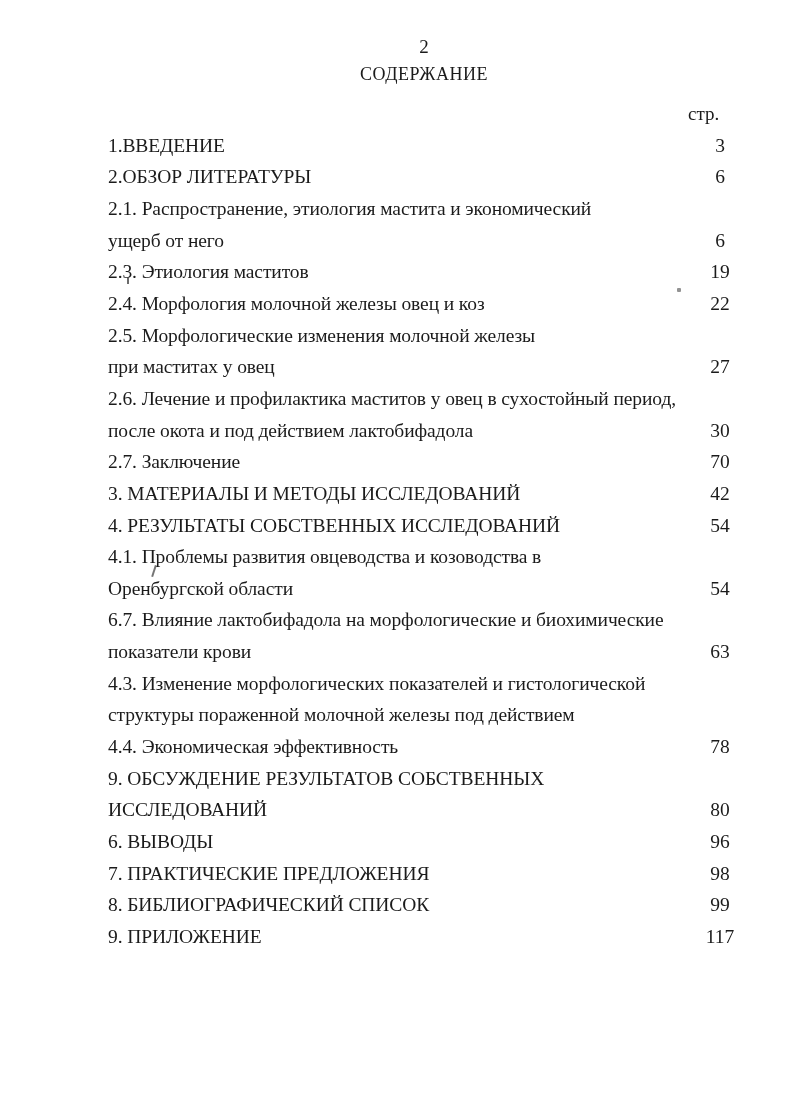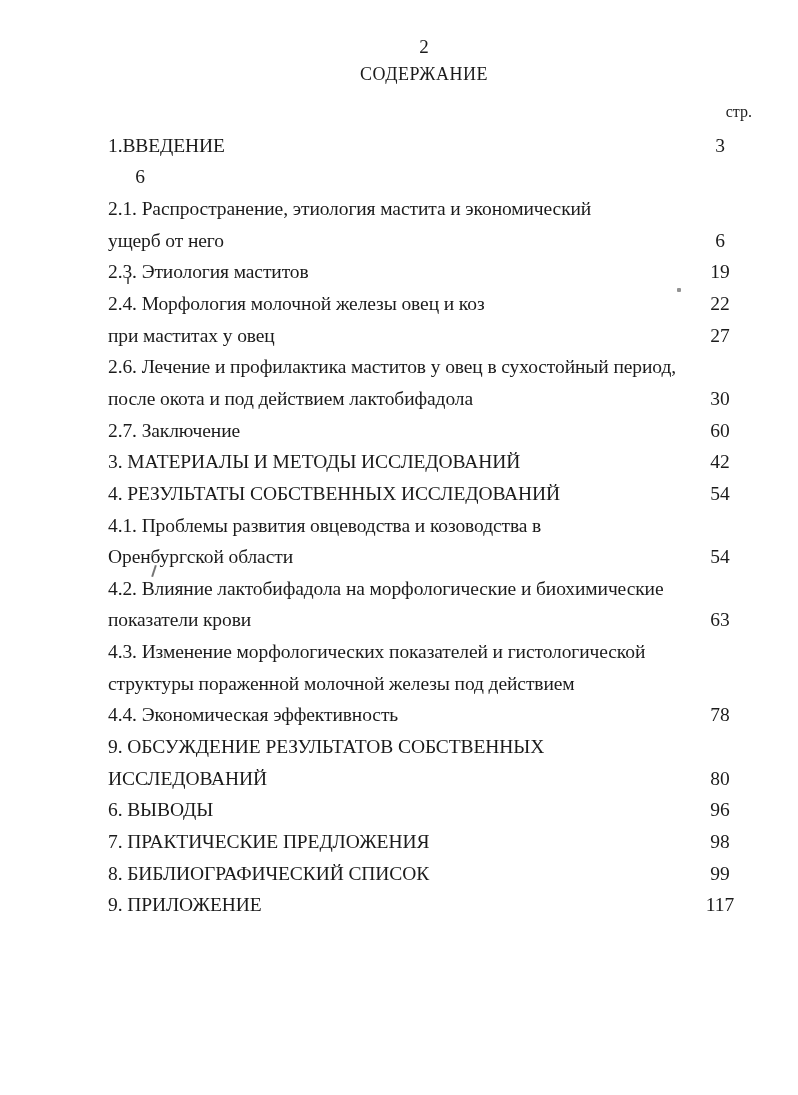--- a/index.html
+++ b/index.html
@@ -39,22 +39,22 @@
     font-size: 18px;
     font-weight: normal;
     margin: 0;
     letter-spacing: 0.5px;
   }
   .col-header {
     position: absolute;
     top: 103px;
     right: 46px;
     width: 64px;
-    text-align: right;
-    font-size: 16px;
+    text-align: left;
+    font-size: 19px;
   }
   .toc {
     position: absolute;
     top: 130px;
     left: 108px;
     right: 46px;
   }
   .toc .line {
     display: flex;
     align-items: center;
@@ -93,72 +93,77 @@
   </div>
 
   <div class="col-header">стр.</div>
 
   <div class="toc" id="toc">
       <div class="line">
         <span class="text">1.ВВЕДЕНИЕ</span>
         <span class="pg">3</span>
       </div>
       <div class="line">
+        <span class="text">2.ОБЗОР ЛИТЕРАТУРЫ</span>
         <span class="pg">6</span>
       </div>
       <div class="line">
         <span class="text">2.1. Распространение, этиология мастита и экономический</span>
         <span class="pg"></span>
       </div>
       <div class="line">
         <span class="text">ущерб от него</span>
         <span class="pg">6</span>
       </div>
       <div class="line">
         <span class="text">2.3. Этиология маститов</span>
         <span class="pg">19</span>
       </div>
       <div class="line">
         <span class="text">2.4. Морфология молочной железы овец и коз</span>
         <span class="pg">22</span>
       </div>
       <div class="line">
+        <span class="text">2.5. Морфологические изменения молочной железы</span>
+        <span class="pg"></span>
+      </div>
+      <div class="line">
         <span class="text">при маститах у овец</span>
         <span class="pg">27</span>
       </div>
       <div class="line">
         <span class="text">2.6. Лечение и профилактика маститов у овец в сухостойный период,</span>
         <span class="pg"></span>
       </div>
       <div class="line">
         <span class="text">после окота и под действием лактобифадола</span>
         <span class="pg">30</span>
       </div>
       <div class="line">
         <span class="text">2.7. Заключение</span>
-        <span class="pg">60</span>
+        <span class="pg">70</span>
       </div>
       <div class="line">
         <span class="text">3. МАТЕРИАЛЫ И МЕТОДЫ ИССЛЕДОВАНИЙ</span>
         <span class="pg">42</span>
       </div>
       <div class="line">
         <span class="text">4. РЕЗУЛЬТАТЫ СОБСТВЕННЫХ ИССЛЕДОВАНИЙ</span>
         <span class="pg">54</span>
       </div>
       <div class="line">
         <span class="text">4.1. Проблемы развития овцеводства и козоводства в</span>
         <span class="pg"></span>
       </div>
       <div class="line">
         <span class="text">Оренбургской области</span>
         <span class="pg">54</span>
       </div>
       <div class="line">
-        <span class="text">4.2. Влияние лактобифадола на морфологические и биохимические</span>
+        <span class="text">6.7. Влияние лактобифадола на морфологические и биохимические</span>
         <span class="pg"></span>
       </div>
       <div class="line">
         <span class="text">показатели крови</span>
         <span class="pg">63</span>
       </div>
       <div class="line">
         <span class="text">4.3. Изменение морфологических показателей и гистологической</span>
         <span class="pg"></span>
       </div>

